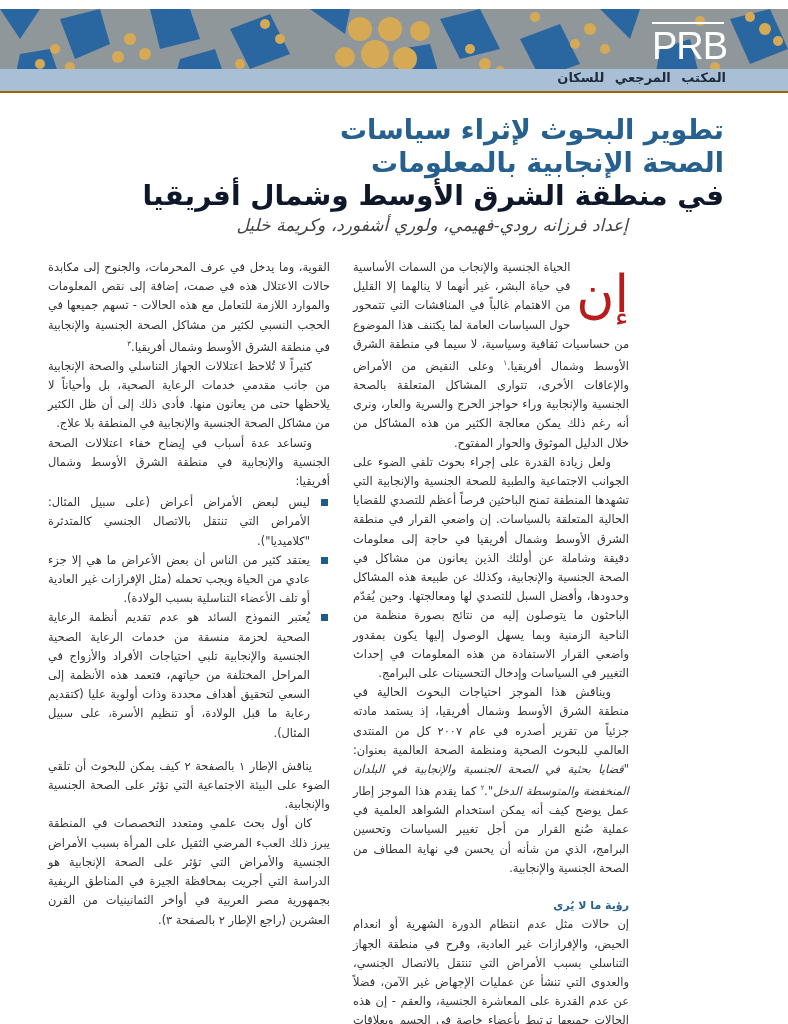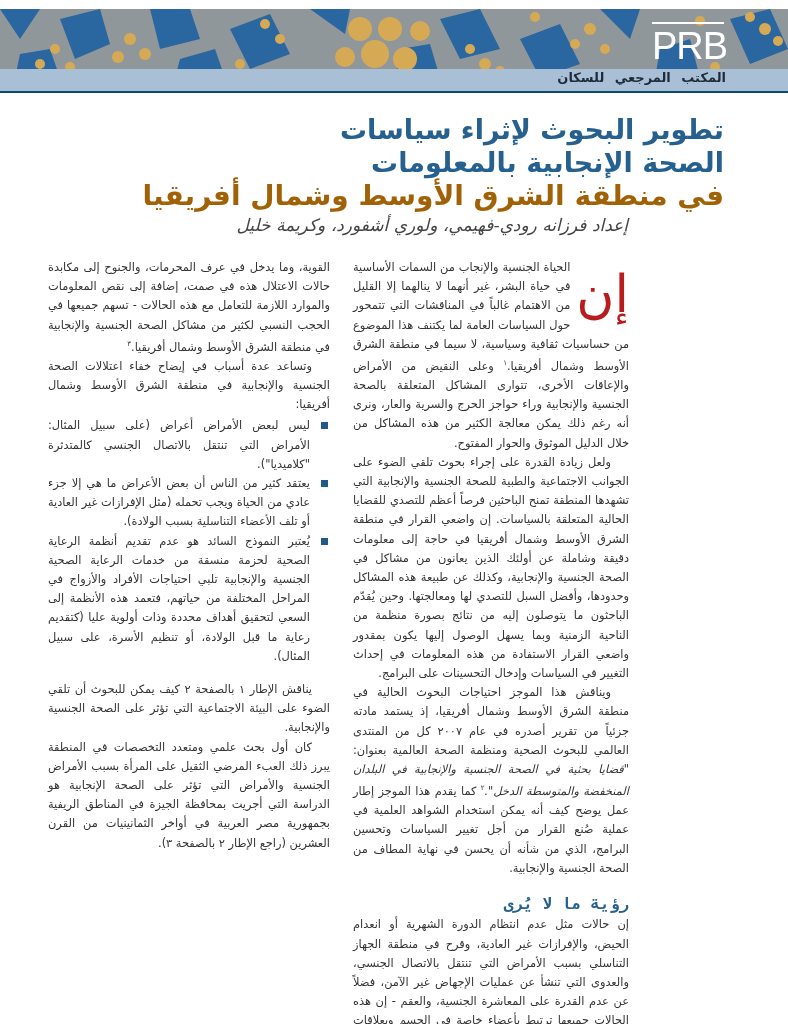--- a/index.html
+++ b/index.html
@@ -14,51 +14,51 @@
   }
   .banner svg { position:absolute; left:0; top:0; }
   .logo {
     position:absolute; left:652px; top:13px; width:72px; height:46px;
     border-top:2px solid #ffffff; border-bottom:2px solid #ffffff;
     color:#ffffff; font-family:"Liberation Sans", sans-serif; font-size:38px;
     line-height:44px; text-align:center; letter-spacing:-1px;
   }
   .strip {
     position:absolute; left:0; top:69px; width:788px; height:22px;
-    background:#a8bfd6; border-bottom:2px solid #0c4a6e;
+    background:#a8bfd6; border-bottom:2px solid #a16207;
   }
   .strip-text {
     position:absolute; right:62px; top:1px; direction:rtl;
     font-size:13px; font-weight:bold; color:#1d2b3a; letter-spacing:0;
     word-spacing:6px;
   }
   .title-block { position:absolute; right:64px; top:113px; direction:rtl; text-align:right; }
   .title-line {
     font-family:"DejaVu Sans", sans-serif; font-weight:bold; font-size:27px; line-height:33px;
     color:#25608f; white-space:nowrap;
   }
-  .title-line.dark { color:#a16207; font-size:28px; }
+  .title-line.dark { color:#0f172a; font-size:28px; }
   .byline {
     position:absolute; right:160px; top:215px; direction:rtl; font-style:italic;
     font-size:17px; color:#444; white-space:nowrap;
   }
   .col {
     position:absolute; direction:rtl; text-align:justify; font-size:11.4px;
     line-height:19.2px; color:#333;
   }
   .col-right { left:353px; width:276px; top:258px; }
   .col-left { left:48px; width:282px; top:258px; }
   .col p { margin:0; }
   .col p.indent { text-indent:18px; }
   .dropcap {
     float:right; font-size:52px; line-height:52px; color:#b91c1c; margin:10px 0 0 6px;
     font-family:"DejaVu Serif", serif;
   }
   .subhead {
-    color:#25608f; font-weight:bold; font-size:16px; margin:18px 0 0 0;font-family:Liberation Mono, monospace;
+    color:#25608f; font-weight:bold; font-size:11px; margin:18px 0 0 0;
   }
   ul.bullets { list-style:none; margin:2px 0 0 0; padding:0 20px 0 0; }
   ul.bullets li { position:relative; margin:0; }
   ul.bullets li .sq {
     position:absolute; right:-18px; top:6px; width:7px; height:7px; background:#1e5a8a;
   }
   .spacer { height:14px; }
   sup { font-size:7px; }
   em { font-style:italic; }
 </style>
@@ -138,20 +138,21 @@
     <span>ويناقش هذا الموجز احتياجات البحوث الحالية في منطقة الشرق الأوسط وشمال أفريقيا، إذ يستمد مادته جزئياً من تقرير أصدره في عام ٢٠٠٧ كل من المنتدى العالمي للبحوث الصحية ومنظمة الصحة العالمية بعنوان: </span><em>"قضايا بحثية في الصحة الجنسية والإنجابية في البلدان المنخفضة والمتوسطة الدخل".</em><sup>٢</sup><span> كما يقدم هذا الموجز إطار عمل يوضح كيف أنه يمكن استخدام الشواهد العلمية في عملية صُنع القرار من أجل تغيير السياسات وتحسين البرامج، الذي من شأنه أن يحسن في نهاية المطاف من الصحة الجنسية والإنجابية.</span>
   </p>
   <div class="subhead">رؤية ما لا يُرى</div>
   <p>إن حالات مثل عدم انتظام الدورة الشهرية أو انعدام الحيض، والإفرازات غير العادية، وقرح في منطقة الجهاز التناسلي بسبب الأمراض التي تنتقل بالاتصال الجنسي، والعدوى التي تنشأ عن عمليات الإجهاض غير الآمن، فضلاً عن عدم القدرة على المعاشرة الجنسية، والعقم - إن هذه الحالات جميعها ترتبط بأعضاء خاصة في الجسم وبعلاقات شخصية حميمية، وتسهم التقاليد الثقافية</p>
 </div>
 
 <div class="col col-left">
   <p>
     <span>القوية، وما يدخل في عرف المحرمات، والجنوح إلى مكابدة حالات الاعتلال هذه في صمت، إضافة إلى نقص المعلومات والموارد اللازمة للتعامل مع هذه الحالات - تسهم جميعها في الحجب النسبي لكثير من مشاكل الصحة الجنسية والإنجابية في منطقة الشرق الأوسط وشمال أفريقيا.</span><sup>٣</sup>
   </p>
+  <p class="indent">كثيراً لا تُلاحظ اعتلالات الجهاز التناسلي والصحة الإنجابية من جانب مقدمي خدمات الرعاية الصحية، بل وأحياناً لا يلاحظها حتى من يعانون منها. فأدى ذلك إلى أن ظل الكثير من مشاكل الصحة الجنسية والإنجابية في المنطقة بلا علاج.</p>
   <p class="indent">وتساعد عدة أسباب في إيضاح خفاء اعتلالات الصحة الجنسية والإنجابية في منطقة الشرق الأوسط وشمال أفريقيا:</p>
   <ul class="bullets">
     <li><span class="sq"></span><span>ليس لبعض الأمراض أعراض (على سبيل المثال: الأمراض التي تنتقل بالاتصال الجنسي كالمتدثرة "كلاميديا").</span></li>
     <li><span class="sq"></span><span>يعتقد كثير من الناس أن بعض الأعراض ما هي إلا جزء عادي من الحياة ويجب تحمله (مثل الإفرازات غير العادية أو تلف الأعضاء التناسلية بسبب الولادة).</span></li>
     <li><span class="sq"></span><span>يُعتبر النموذج السائد هو عدم تقديم أنظمة الرعاية الصحية لحزمة منسقة من خدمات الرعاية الصحية الجنسية والإنجابية تلبي احتياجات الأفراد والأزواج في المراحل المختلفة من حياتهم، فتعمد هذه الأنظمة إلى السعي لتحقيق أهداف محددة وذات أولوية عليا (كتقديم رعاية ما قبل الولادة، أو تنظيم الأسرة، على سبيل المثال).</span></li>
   </ul>
   <div class="spacer"></div>
   <p class="indent">يناقش الإطار ١ بالصفحة ٢ كيف يمكن للبحوث أن تلقي الضوء على البيئة الاجتماعية التي تؤثر على الصحة الجنسية والإنجابية.</p>
   <p class="indent">كان أول بحث علمي ومتعدد التخصصات في المنطقة يبرز ذلك العبء المرضي الثقيل على المرأة بسبب الأمراض الجنسية والأمراض التي تؤثر على الصحة الإنجابية هو الدراسة التي أجريت بمحافظة الجيزة في المناطق الريفية بجمهورية مصر العربية في أواخر الثمانينيات من القرن العشرين (راجع الإطار ٢ بالصفحة ٣).</p>
 </div>

